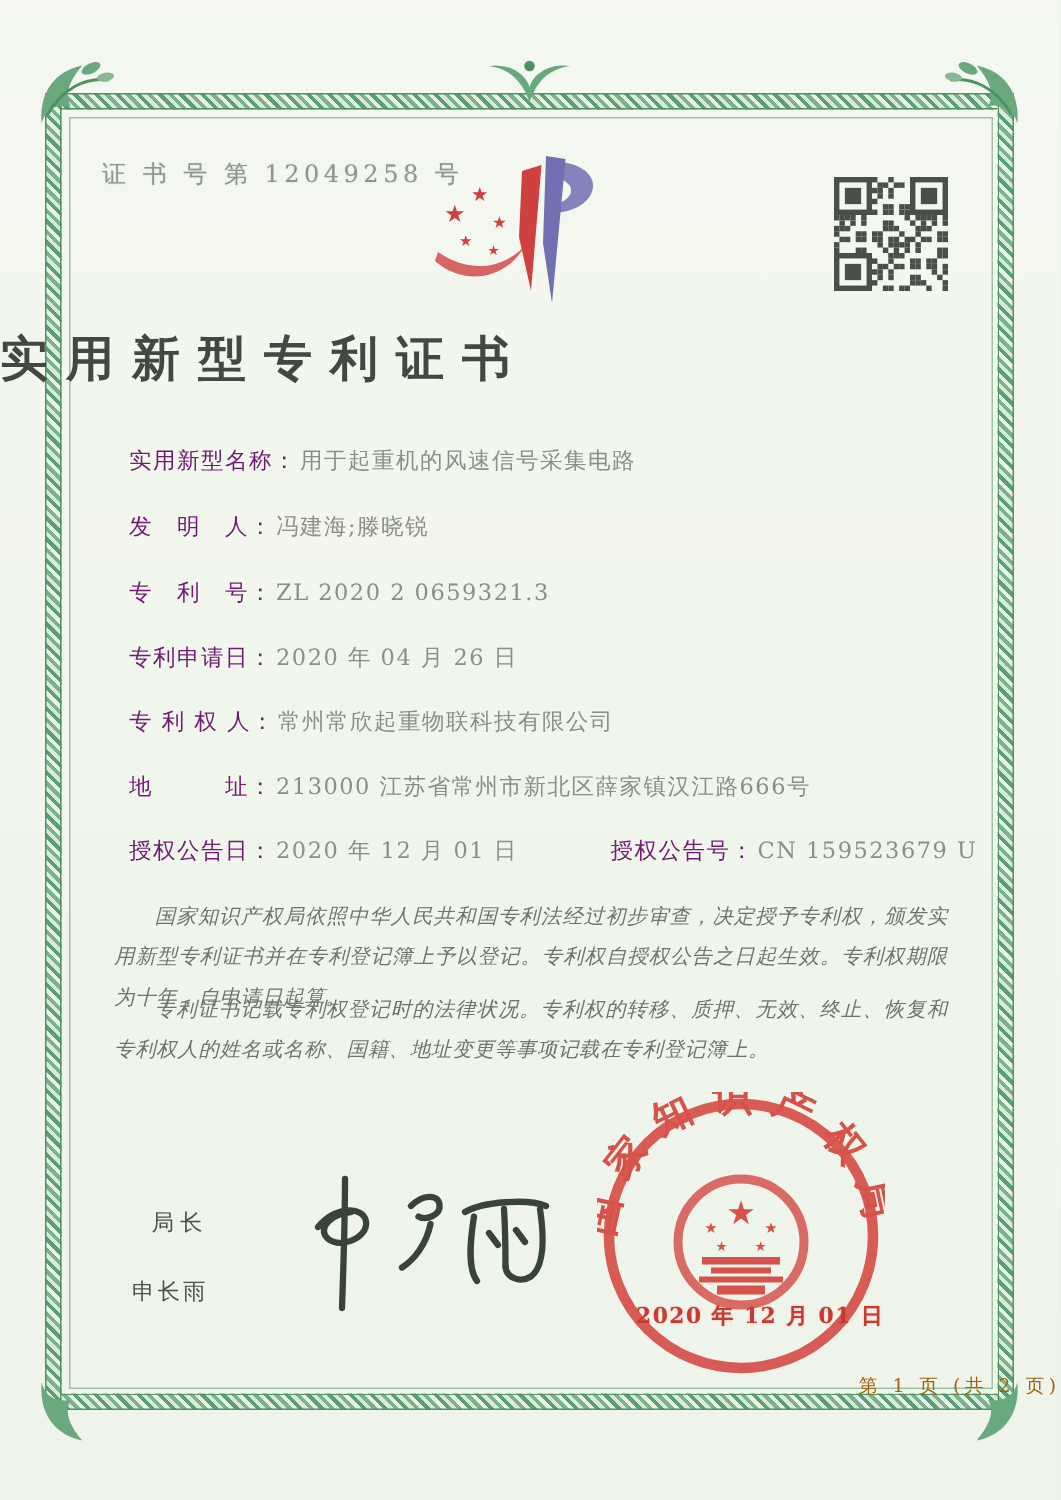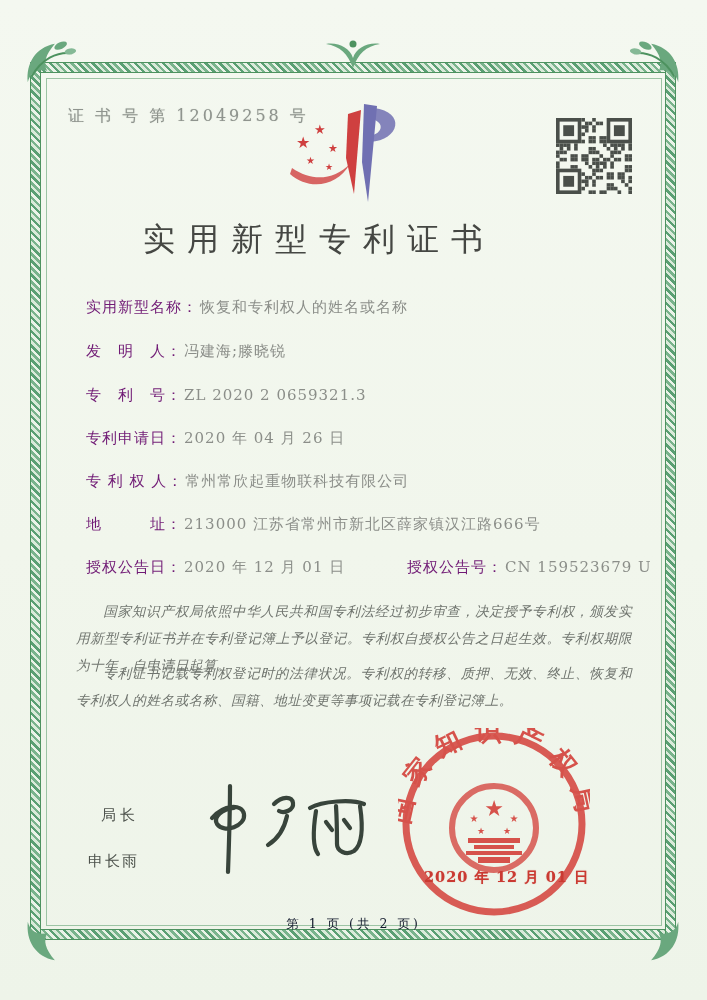--- a/index.html
+++ b/index.html
@@ -28,21 +28,21 @@
   .certno{
     position:absolute;left:68px;top:106px;
     font-size:16px;color:#8f948e;letter-spacing:3px;
     text-shadow:0 0 1px rgba(140,150,140,.4);
   }
   .qr{position:absolute;left:556px;top:118px;width:76px;height:76px;}
   .logo{position:absolute;left:278px;top:102px;width:140px;height:104px;}
 
   .title{
     position:absolute;left:0;top:218px;width:638px;
-    text-align:center;font-size:32px;font-weight:normal;color:#454743;
+    text-align:left;font-size:32px;font-weight:bold;color:#454743;
     letter-spacing:12px;
   }
 
   .row{position:absolute;left:86px;width:548px;font-size:15px;color:#8b8e89;
        letter-spacing:1px;white-space:nowrap;}
   .row .flabel{color:#701a75;}
   .row .fvalue{color:#8b8e89;margin-left:2px;}
   .grant2{margin-left:56px;}
 
   .para{
@@ -55,22 +55,22 @@
   .signer .name{display:block;margin-top:27px;letter-spacing:2px;}
   .signature{position:absolute;left:190px;top:778px;width:190px;height:100px;}
 
   .seal{position:absolute;left:398px;top:728px;width:192px;height:192px;opacity:.92;}
   .sealdate{
     position:absolute;left:424px;top:868px;
     font-size:14.5px;color:#ca3a32;letter-spacing:1px;font-weight:bold;
     text-shadow:0 0 1px rgba(210,70,60,.5);
   }
 
-  .pageinfo{position:absolute;left:0;top:916px;width:707px;text-align:center;
-    font-size:12.5px;color:#0f172a;letter-spacing:3px;}
+  .pageinfo{position:absolute;left:0;top:916px;width:707px;text-align:right;
+    font-size:12.5px;color:#a16207;letter-spacing:3px;}
   .backnote{position:absolute;left:0;top:1000px;width:707px;text-align:center;
     font-size:13.5px;color:#6e736d;letter-spacing:4px;}
 </style>
 </head>
 <body>
 
 <div class="paper"></div>
 
 <div class="band top"></div>
 <div class="band bottom"></div>
@@ -253,21 +253,21 @@
     <rect x="60" y="4" width="20" height="20" fill="#f4f8f0"></rect>
     <rect x="64" y="8" width="12" height="12" fill="#4a4f4a"></rect>
     <rect x="0" y="56" width="28" height="28" fill="#4a4f4a"></rect>
     <rect x="4" y="60" width="20" height="20" fill="#f4f8f0"></rect>
     <rect x="8" y="64" width="12" height="12" fill="#4a4f4a"></rect>
   </svg>
 
 <div class="title">实用新型专利证书</div>
 
 <div class="row" style="top:298px">
-  <span class="flabel">实用新型名称：</span><span class="fvalue">恢复和专利权人的姓名或名称</span>
+  <span class="flabel">实用新型名称：</span><span class="fvalue">用于起重机的风速信号采集电路</span>
 </div>
 <div class="row" style="top:342px">
   <span class="flabel">发　明　人：</span><span class="fvalue">冯建海;滕晓锐</span>
 </div>
 <div class="row" style="top:386px">
   <span class="flabel">专　利　号：</span><span class="fvalue">ZL 2020 2 0659321.3</span>
 </div>
 <div class="row" style="top:429px">
   <span class="flabel">专利申请日：</span><span class="fvalue">2020 年 04 月 26 日</span>
 </div>

